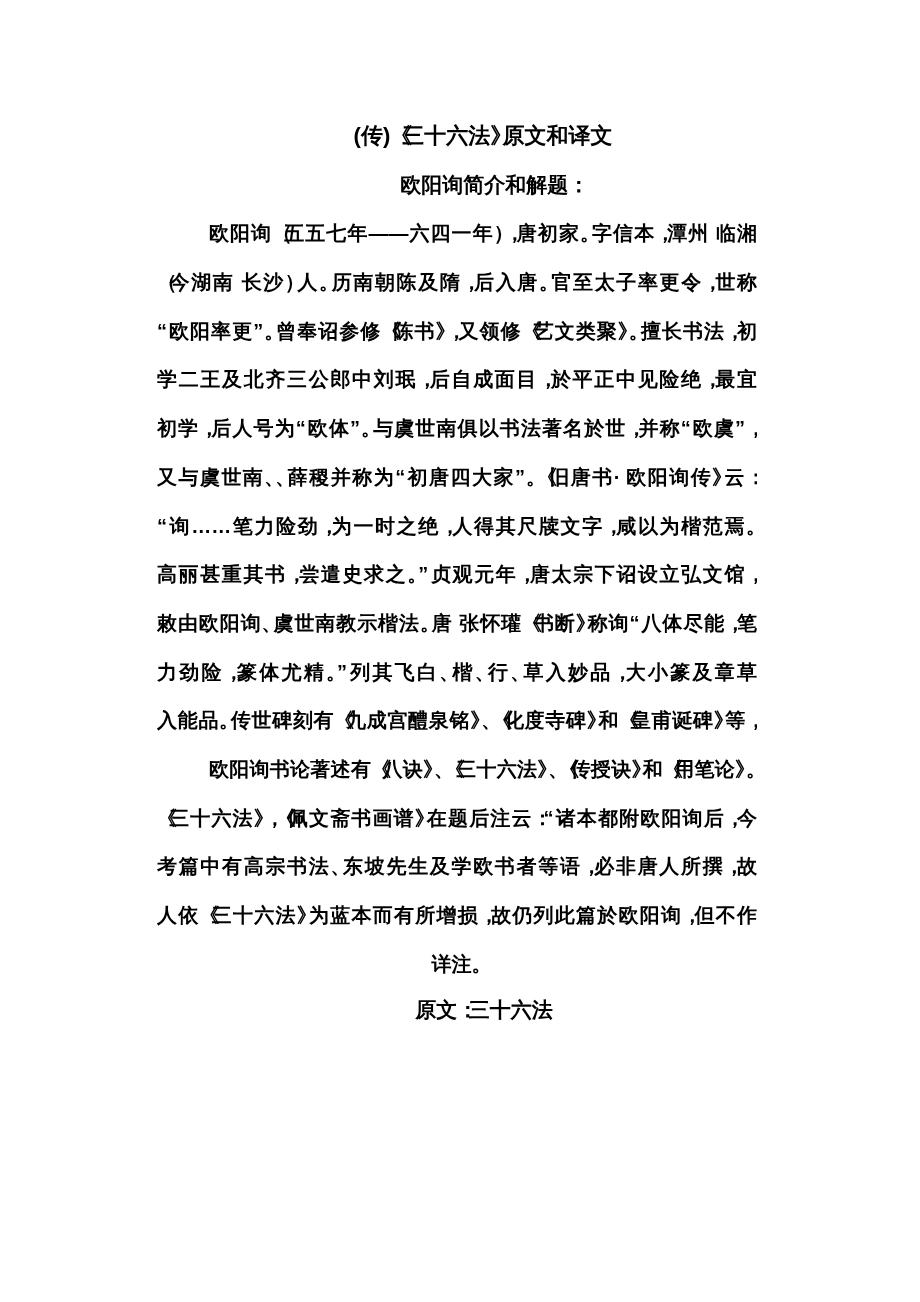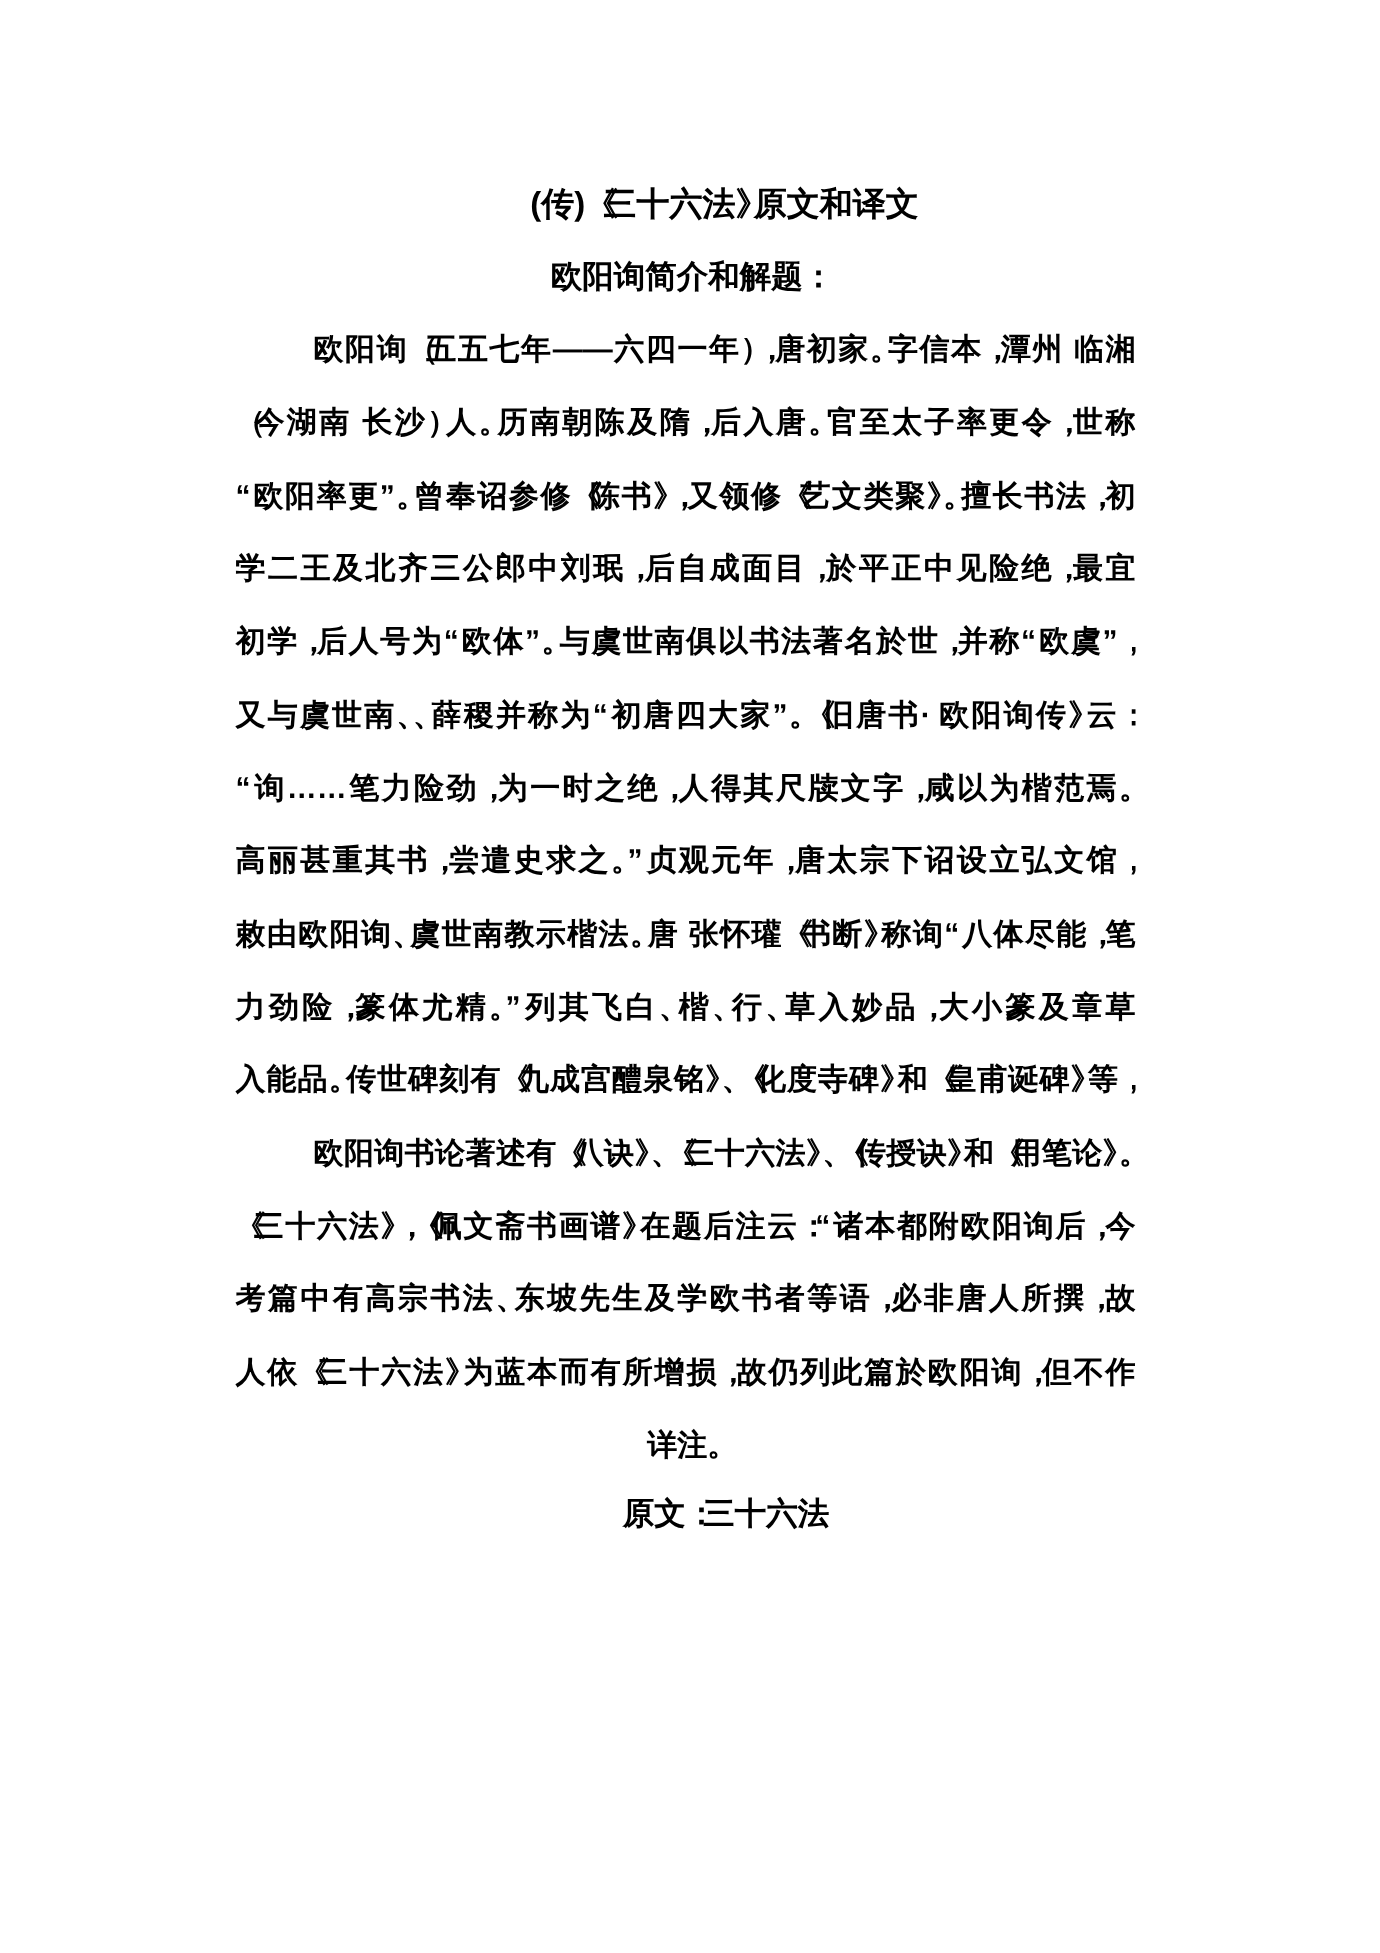--- a/index.html
+++ b/index.html
@@ -38,20 +38,21 @@
   }
   .first { text-indent: 52px; }
   .title {
     font-size: 22px;
     font-weight: 700;
     margin-left: 26px;
   }
   .h2 {
     font-size: 21px;
     font-weight: 700;
+    margin-left: 33px;
   }
   .h3 {
     font-size: 21px;
     font-weight: 700;
     text-indent: 54px;
     font-family: Liberation Mono, monospace;
   }
   
   .pn {
     display: inline-block;

